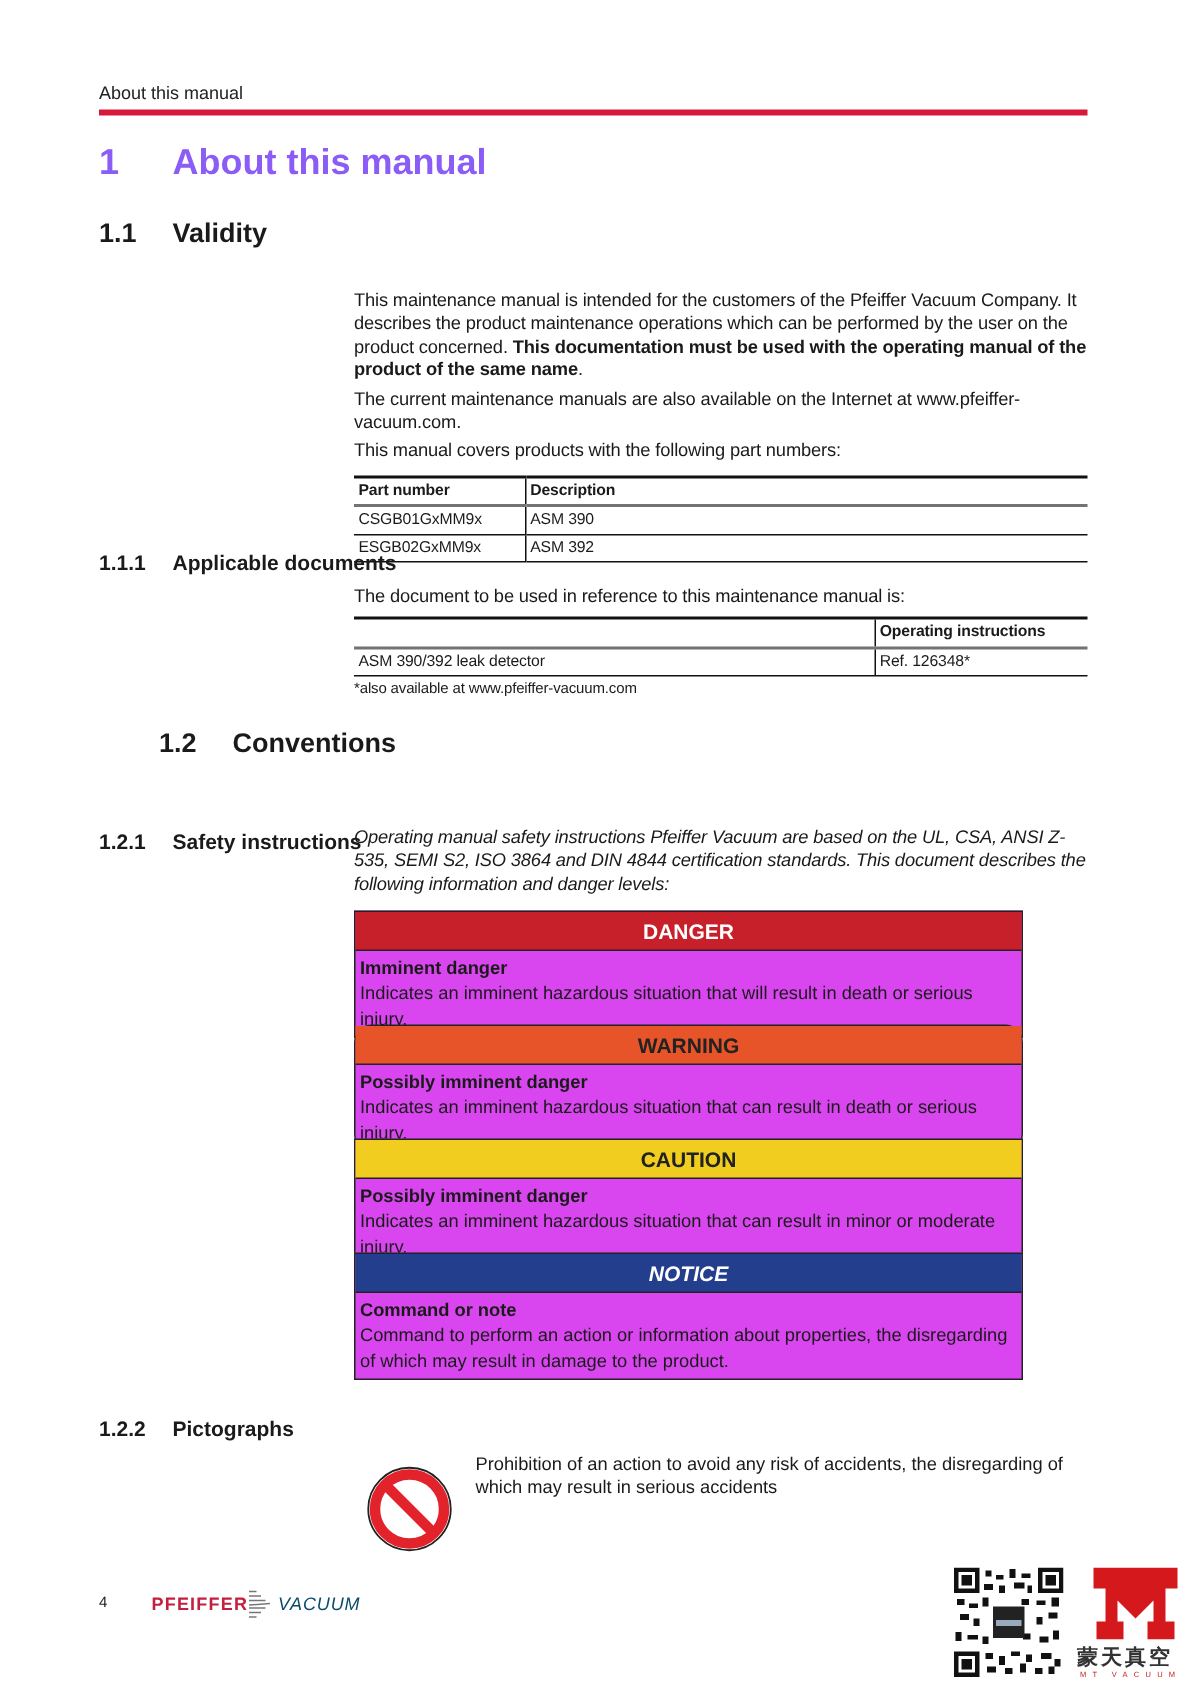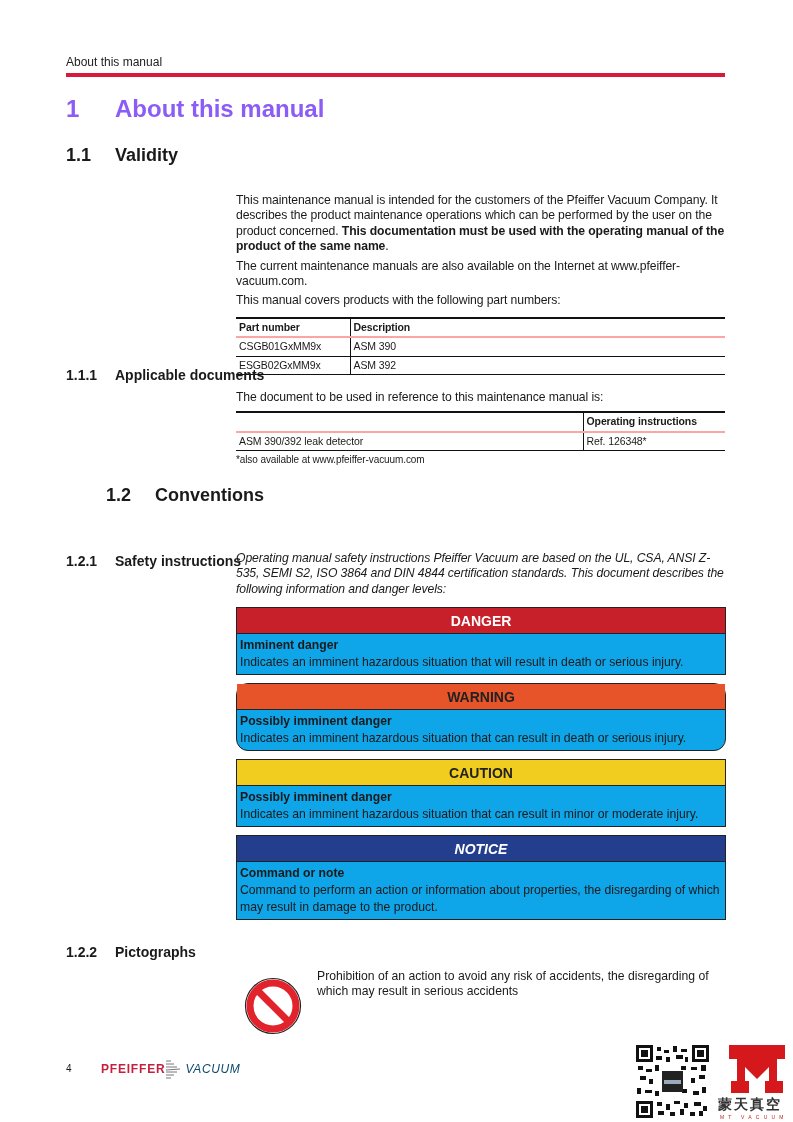--- a/index.html
+++ b/index.html
@@ -15,27 +15,27 @@
   .num { display: inline-block; }
   .h1 .num { width: 49px; }
   .h2 .num { width: 49px; }
   .h3 .num { width: 49px; }
 
   .body { position: absolute; left: 236px; width: 490px; font-size: 12.2px; line-height: 15.4px; color: #1a1a1a; letter-spacing: -0.1px; }
   .body p { margin-bottom: 4px; }
   .body b { font-weight: bold; }
 
   table.doc { border-collapse: collapse; width: 489px; font-size: 10.5px; }
-  table.doc th { text-align: left; font-weight: bold; padding: 1px 3px; border-top: 2px solid #111; border-bottom: 2px solid #fca5a5; }
+  table.doc th { text-align: left; font-weight: bold; padding: 1px 3px; border-top: 2px solid #111; border-bottom: 2px solid #737373; }
   table.doc td { padding: 1px 3px; border-bottom: 1px solid #111; height: 15px; }
   table.doc .vsep { border-left: 1px solid #111; }
 
   .footnote { font-size: 10px; margin-top: 1px; }
 
-  .notice { position: absolute; left: 236px; width: 490px; border: 1px solid #222; background: #0ea5e9; }
+  .notice { position: absolute; left: 236px; width: 446px; border: 1px solid #222; background: #d946ef; }
   .notice .band { height: 26px; line-height: 26px; text-align: center; font-weight: bold; font-size: 14px; border-bottom: 1px solid #222; }
   .notice .content { padding: 3px 3px 3px 3px; font-size: 12.2px; line-height: 17px; }
   .notice .content .t { font-weight: bold; }
 
   .band.danger { background: #c8202a; color: #fff; }
   .band.warning { background: #e8542a; color: #222; }
   .band.caution { background: #f0cd1e; color: #222; }
   .band.notice-b { background: #243e8e; color: #fff; font-style: italic; }
 
   .picto-icon { position: absolute; left: 244px; top: 977px; width: 58px; height: 58px; }

